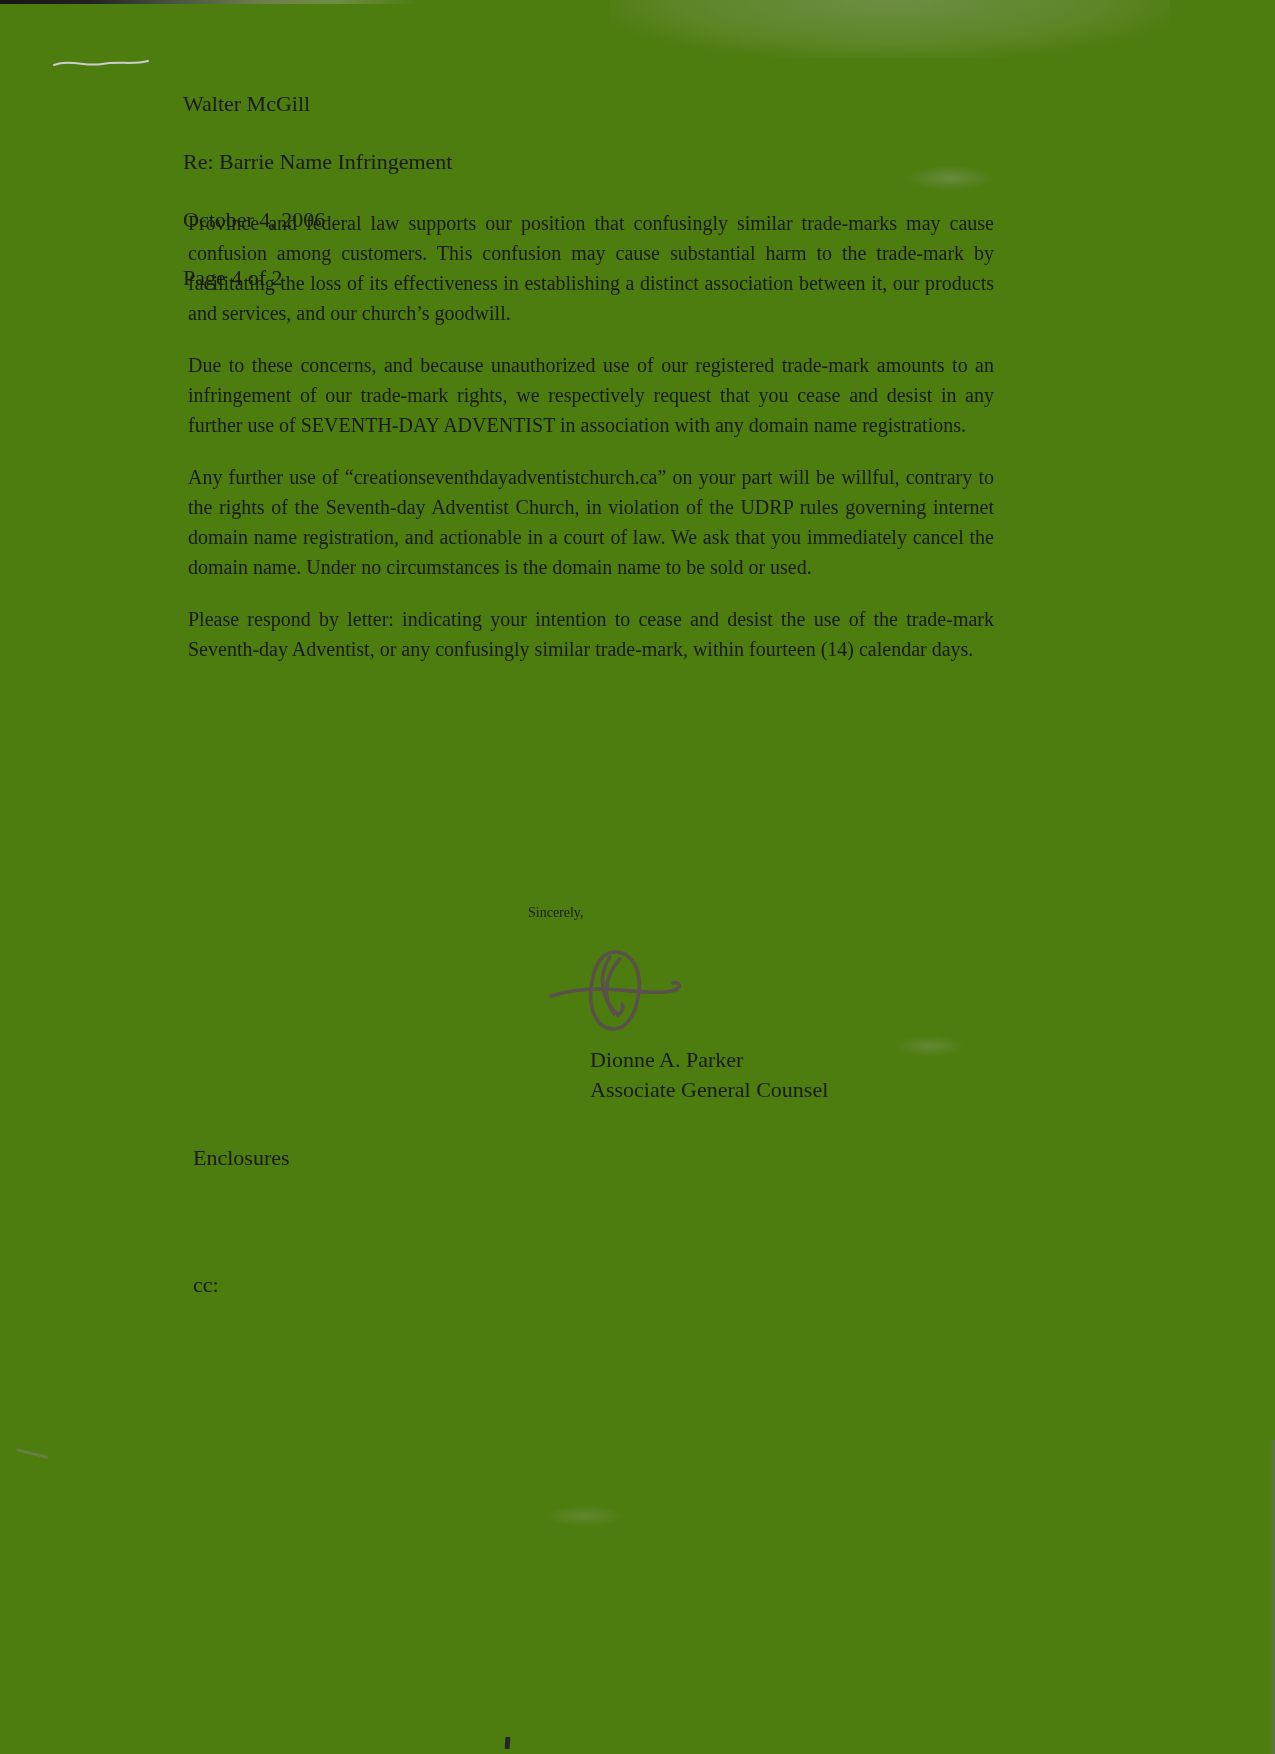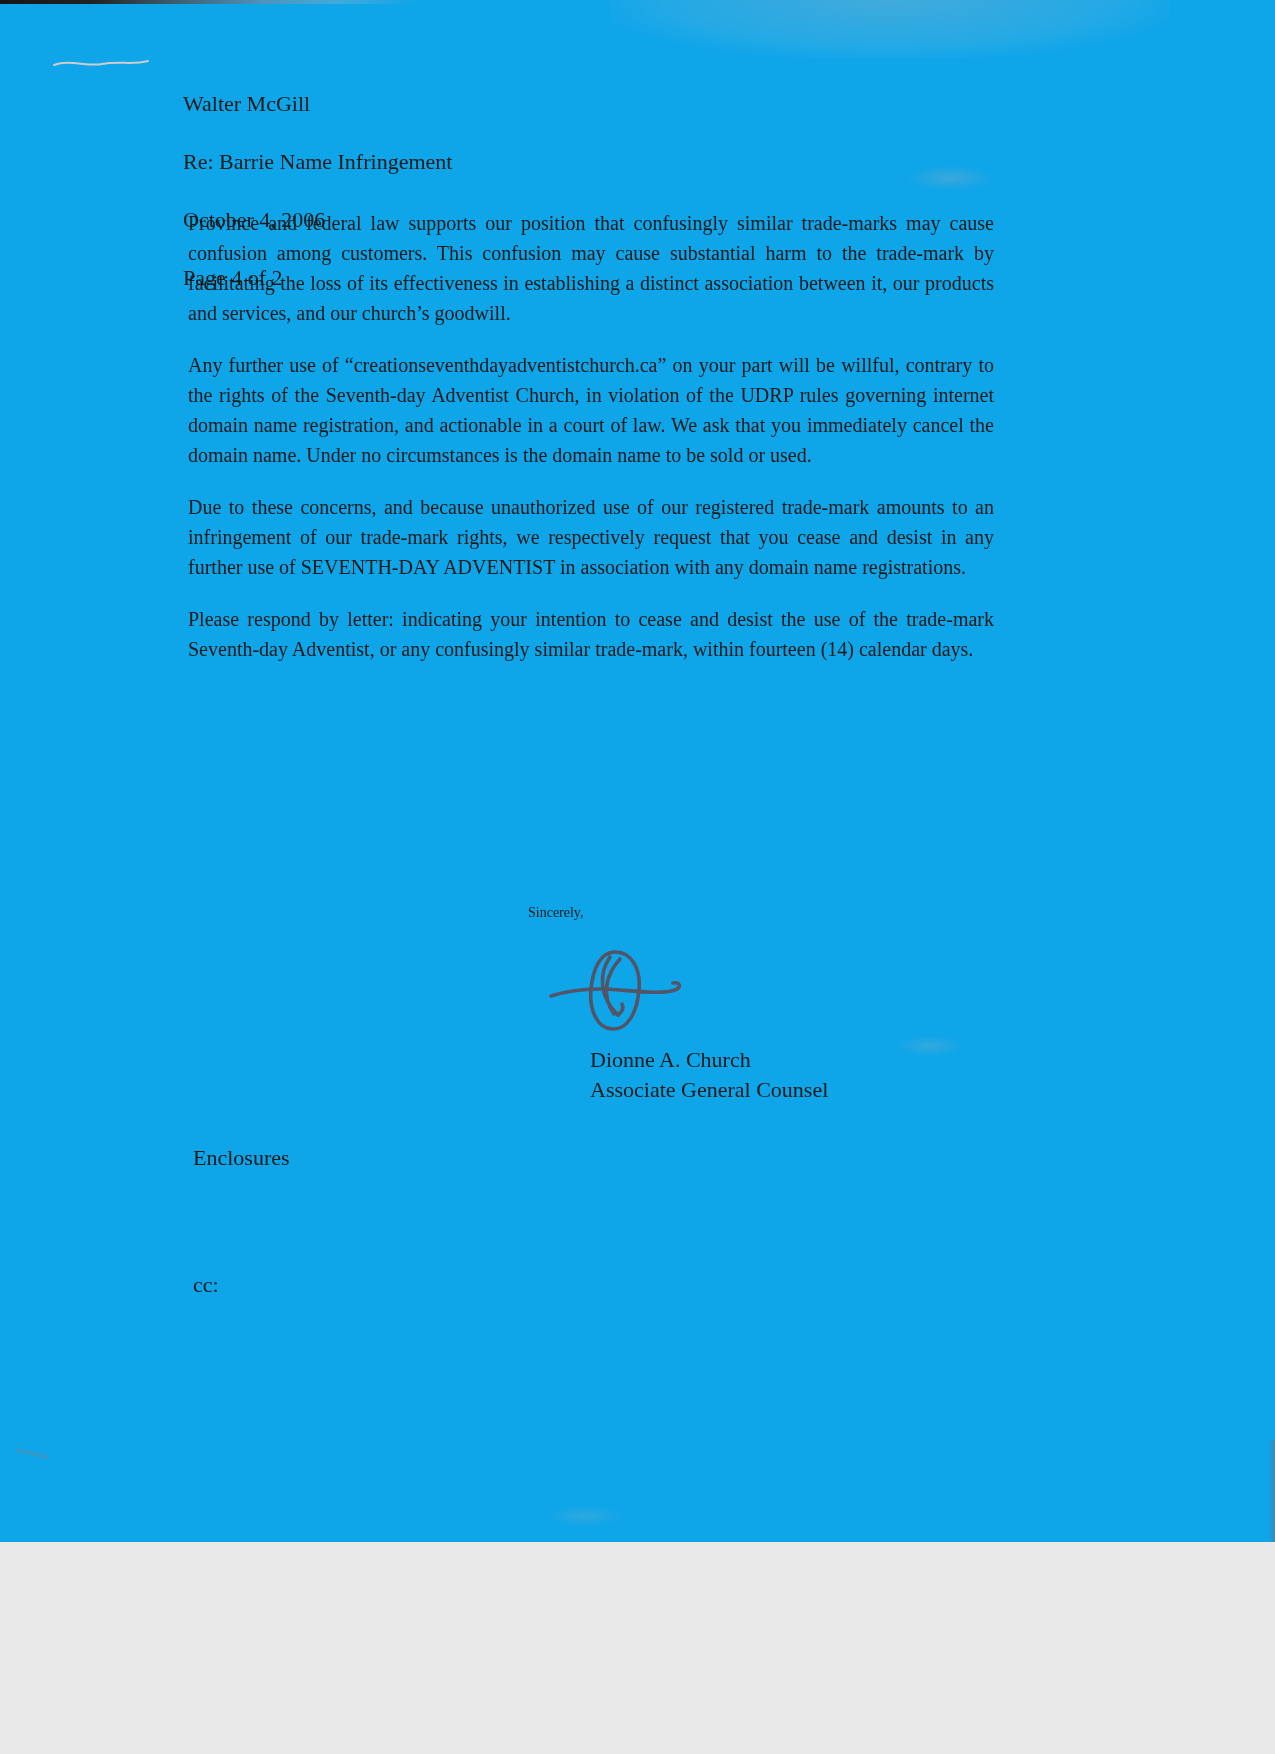--- a/index.html
+++ b/index.html
@@ -1,20 +1,20 @@
 <!DOCTYPE html>
 <html><head>
 <meta charset="utf-8">
 <style>
   html,body{margin:0;padding:0;background:#e9e9e9;}
   .page{
     position:relative;
-    width:1275px;height:1542px;
+    width:1275px;height:1754px;
     margin:0 auto;
-    background:#0ea5e9;
+    background:#4d7c0f;
     overflow:hidden;
     font-family:"Liberation Serif","DejaVu Serif",serif;
     color:#1a1a1a;
   }
   
   .scan-topline{
     position:absolute;left:0;top:0;width:420px;height:4px;
     background:linear-gradient(to right,#161616 0%,#222 22%,rgba(70,70,75,.8) 40%,rgba(140,130,135,.5) 62%,rgba(190,180,185,.3) 80%,transparent 100%);
   }
   .scan-band-topright{
@@ -94,39 +94,39 @@
 
   <div class="header">
     <div>Walter McGill</div>
     <div>Re: Barrie Name Infringement</div>
     <div>October 4, 2006</div>
     <div>Page 4 of 2</div>
   </div>
 
   <div class="body-block">
     <p>Province and federal law supports our position that confusingly similar trade-marks may cause confusion among customers. This confusion may cause substantial harm to the trade-mark by facilitating the loss of its effectiveness in establishing a distinct association between it, our products and services, and our church’s goodwill.</p>
+    <p>Due to these concerns, and because unauthorized use of our registered trade-mark amounts to an infringement of our trade-mark rights, we respectively request that you cease and desist in any further use of SEVENTH-DAY ADVENTIST in association with any domain name registrations.</p>
     <p>Any further use of “creationseventhdayadventistchurch.ca” on your part will be willful, contrary to the rights of the Seventh-day Adventist Church, in violation of the UDRP rules governing internet domain name registration, and actionable in a court of law. We ask that you immediately cancel the domain name. Under no circumstances is the domain name to be sold or used.</p>
-    <p>Due to these concerns, and because unauthorized use of our registered trade-mark amounts to an infringement of our trade-mark rights, we respectively request that you cease and desist in any further use of SEVENTH-DAY ADVENTIST in association with any domain name registrations.</p>
     <p>Please respond by letter: indicating your intention to cease and desist the use of the trade-mark Seventh-day Adventist, or any confusingly similar trade-mark, within fourteen (14) calendar days.</p>
   </div>
 
   <div class="valediction">Sincerely,</div>
 
   <svg class="signature" width="140" height="100" viewBox="0 0 140 100">
     <g fill="none" stroke-width="3.6" stroke-linecap="round" opacity="0.88">
       <path d="M66 10 C 84 9 93 28 91 48 C 89 70 80 88 64 87 C 49 86 41 68 43 47 C 45 27 52 11 66 10 Z" stroke="#5d4a55"></path>
       <path d="M3 54 C 28 46 52 46 72 48 C 96 50 116 52 127 48 C 134 45 132 40 125 41" stroke="#5d4a55"></path>
       <path d="M62 15 C 50 32 52 56 70 73" stroke="#5d4a55"></path>
       <path d="M72 17 C 58 32 53 54 66 72" stroke="#5d4a55"></path>
       <path d="M70 73 C 74 70 76 66 74 62" stroke="#5d4a55"></path>
     </g>
   </svg>
 
   <div class="signer">
-    <div>Dionne A. Church</div>
+    <div>Dionne A. Parker</div>
     <div>Associate General Counsel</div>
   </div>
 
   <div class="enclosures">Enclosures</div>
 
   <div class="cc-block">
     <div class="cc-row">
       <div class="cc-label">cc:</div>
     </div>
   </div>

